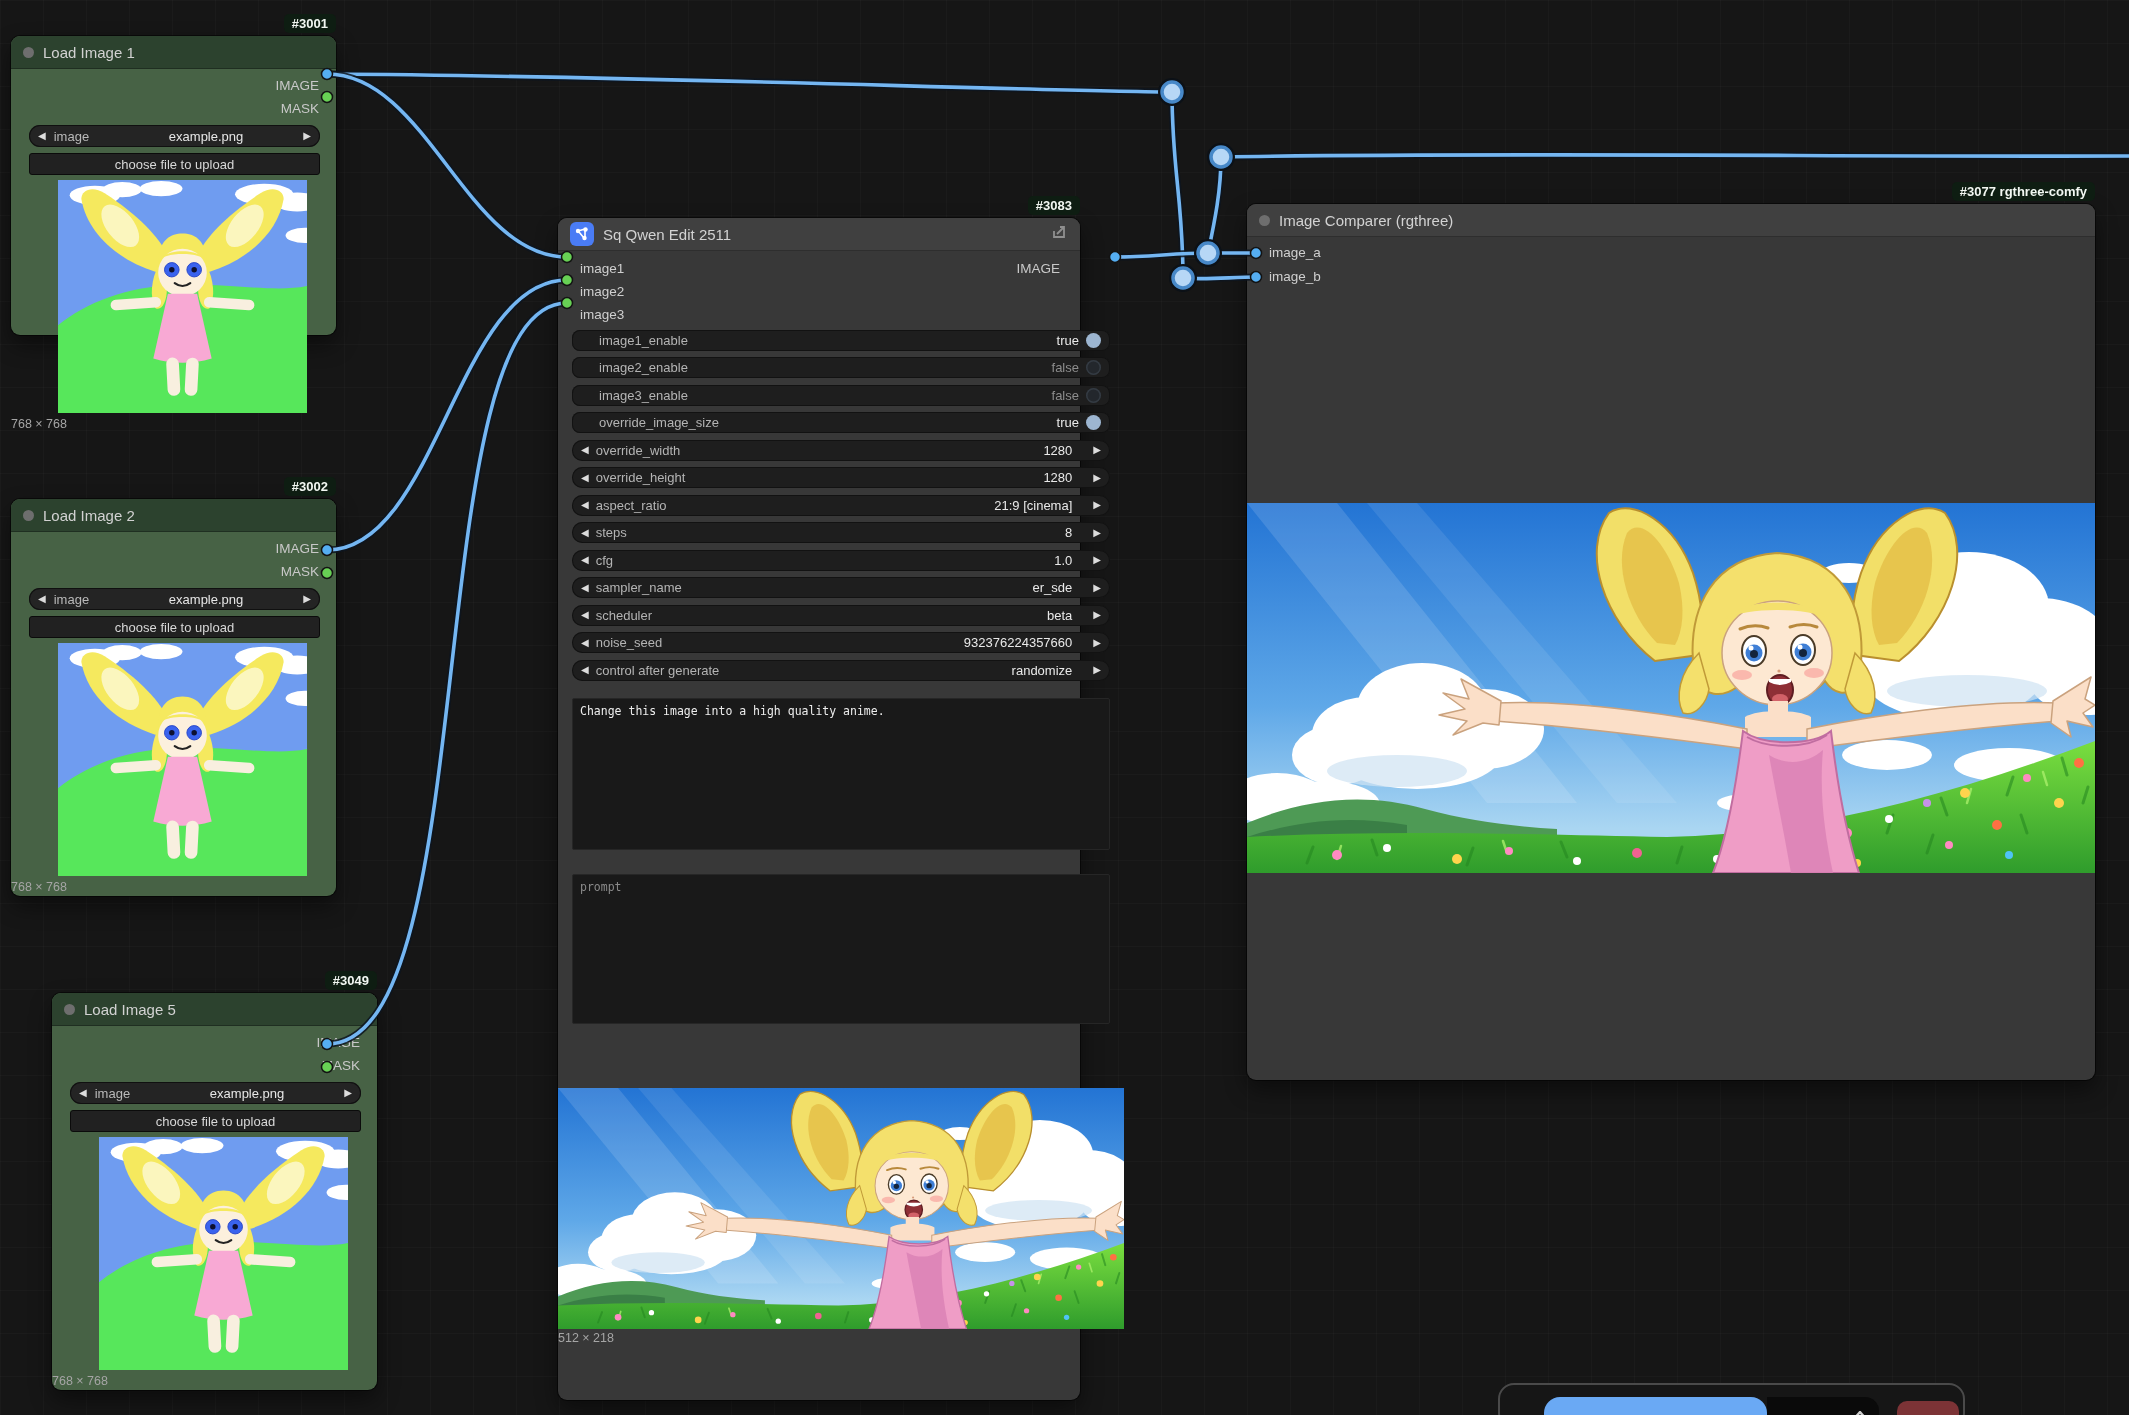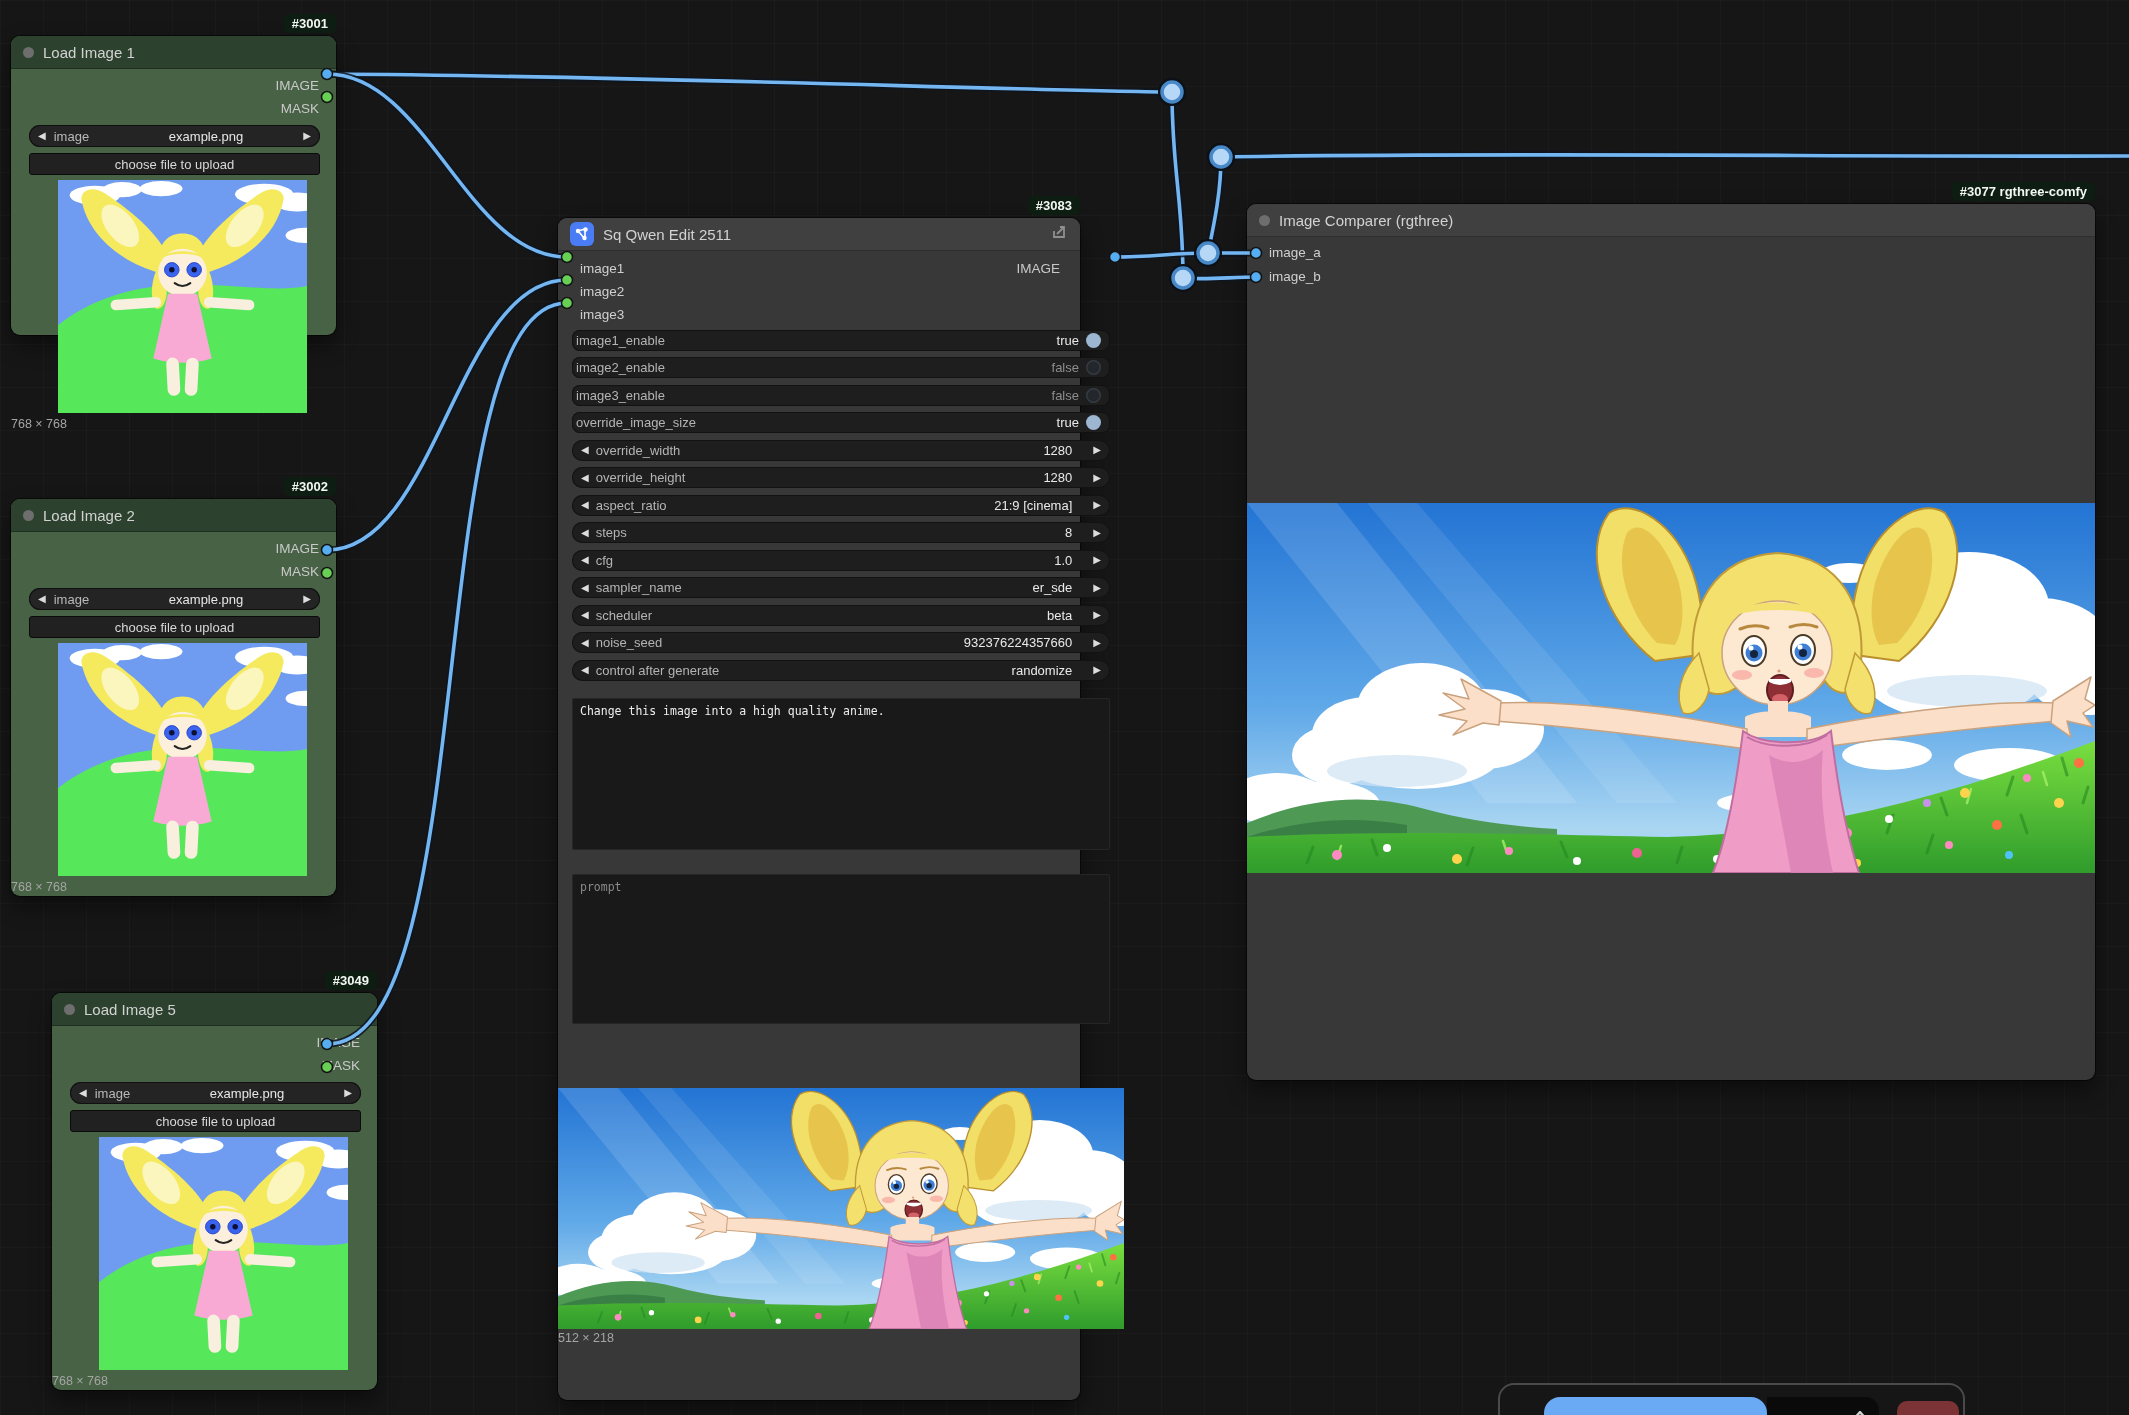--- a/index.html
+++ b/index.html
@@ -25,21 +25,21 @@
   .in-label{position:absolute;left:22px;font-size:13.5px;color:#cfcfcf;}
   .pill{position:absolute;left:18px;right:16px;height:22px;background:#242424;border-radius:11px;box-shadow:inset 0 0 0 1px #101010;display:flex;align-items:center;gap:8px;padding:0 9px;font-size:13px;box-sizing:border-box;}
   .arr{color:#dcdcdc;font-size:10px;line-height:1;}
   .plabel{color:#b9b9b9;}
   .pvalue{margin-left:auto;margin-right:52px;color:#e6e6e6;}
   .upload{position:absolute;left:18px;right:16px;height:22px;background:#212121;border:1px solid #0b0b0b;border-radius:3px;color:#d8d8d8;font-size:13px;display:flex;align-items:center;justify-content:center;box-sizing:border-box;}
   .limg{position:absolute;display:block;}
   .cap{position:absolute;left:0;width:100%;text-align:left;font-size:12.5px;color:#a5a5a5;}
   
   .wrow{position:absolute;left:14px;width:538px;height:21px;border-radius:11px;background:#1e1e1e;box-shadow:inset 0 0 0 1px #121212;display:flex;align-items:center;gap:7px;padding:0 9px;font-size:13px;box-sizing:border-box;}
-  .wrow.toggle{padding-left:4px;border-radius:8px;}
+  .wrow.toggle{padding-left:27px;border-radius:8px;}
   .wlabel{color:#b4b4b4;white-space:nowrap;}
   .wvalue{margin-left:auto;color:#e9e9e9;white-space:nowrap;}
   .wvalue.dim{color:#8d8d8d;}
   .wvalue.num{margin-right:14px;}
   .tdot{width:15px;height:15px;border-radius:50%;flex:0 0 auto;}
   .tdot.on{background:#9db6d1;}
   .tdot.off{background:#23272c;box-shadow:inset 0 0 0 1.5px #343b43;}
   .ta{position:absolute;left:14px;width:538px;background:#191919;border:1px solid #262626;border-radius:2px;box-sizing:border-box;padding:5px 7px;font-family:"DejaVu Sans Mono","Liberation Mono",monospace;font-size:11.5px;color:#ededed;white-space:pre-wrap;}
   .ta.placeholder{color:#8a8a8a;}
   .qicon{width:24px;height:24px;border-radius:6px;background:#4a7cf5;display:flex;align-items:center;justify-content:center;flex:0 0 auto;}

